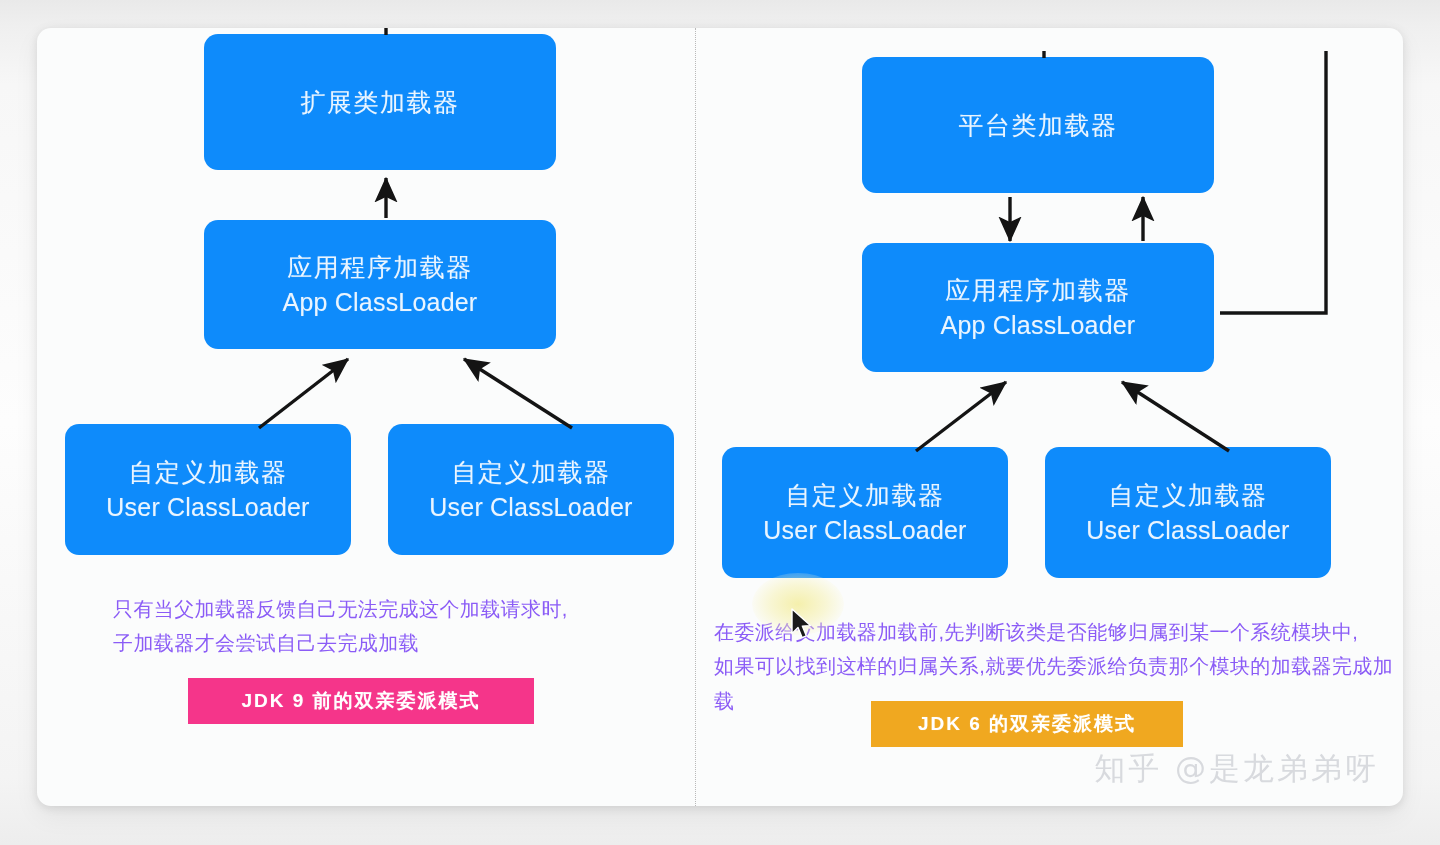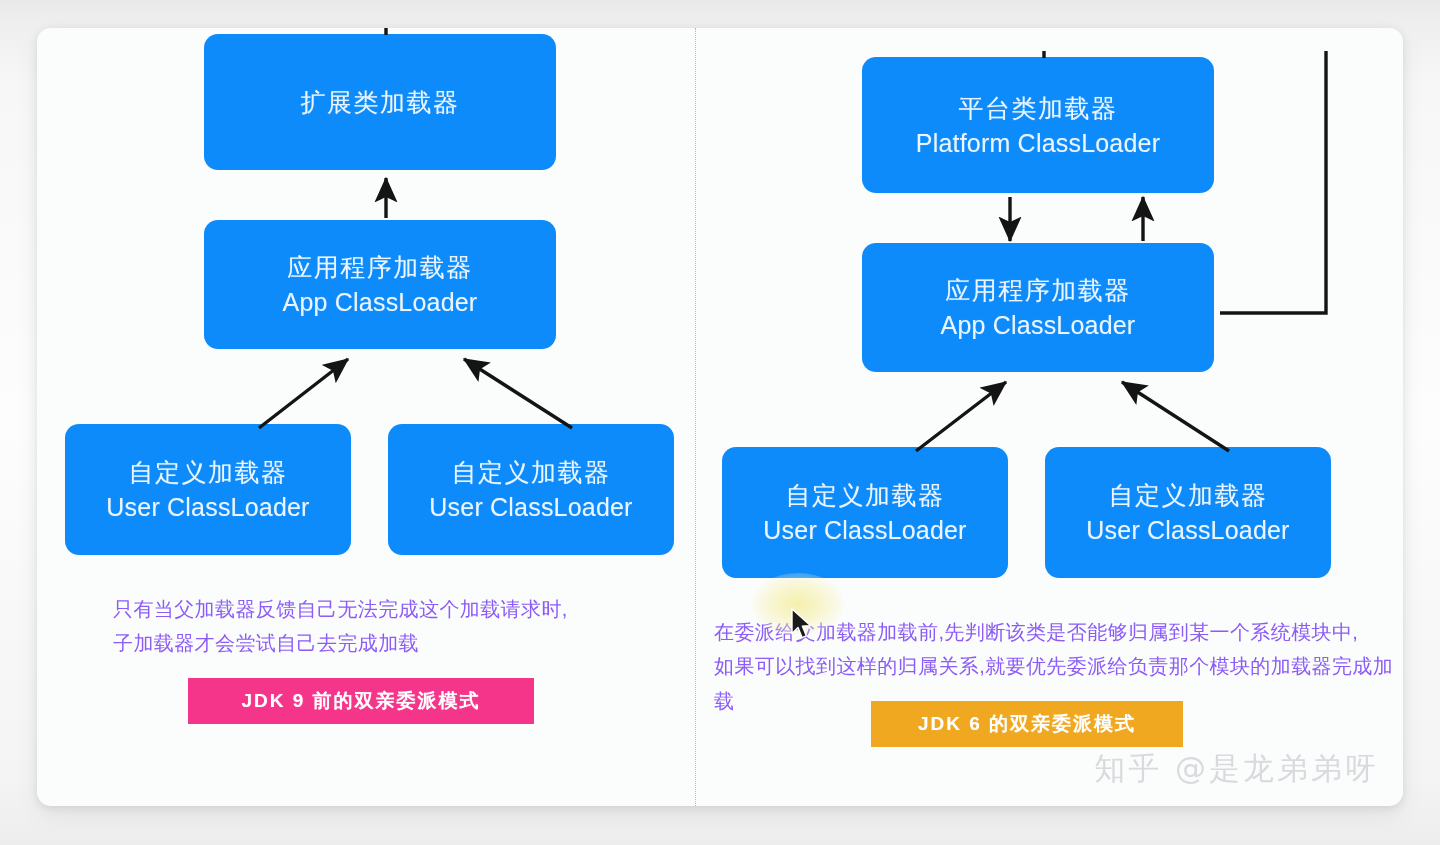--- a/index.html
+++ b/index.html
@@ -200,21 +200,20 @@
       <div class="caption" style="left:76px; top:564px; width:520px;">只有当父加载器反馈自己无法完成这个加载请求时,
 子加载器才会尝试自己去完成加载</div>
 
       <div class="badge" id="badge-left" style="left:151px; top:650px; width:346px;">JDK 9 前的双亲委派模式</div>
     </div>
 
     <div class="panel" id="panel-right">
 
       <div class="node" style="left:166px; top:6px; width:352px; height:136px;">
         <span class="cn">平台类加载器</span>
-        <span class="en">Platform ClassLoader</span>
       </div>
 
       <div class="node" style="left:166px; top:192px; width:352px; height:129px;">
         <span class="cn">应用程序加载器</span>
         <span class="en">App ClassLoader</span>
       </div>
 
       <div class="node" style="left:26px; top:396px; width:286px; height:131px;">
         <span class="cn">自定义加载器</span>
         <span class="en">User ClassLoader</span>

